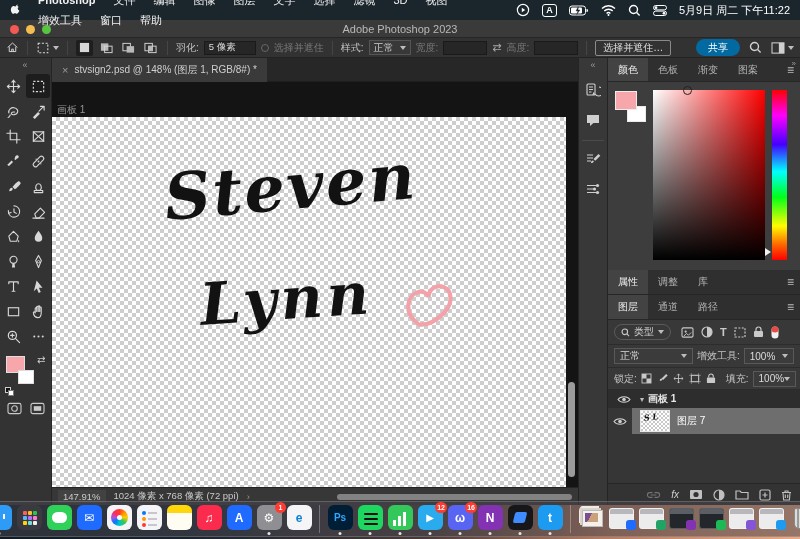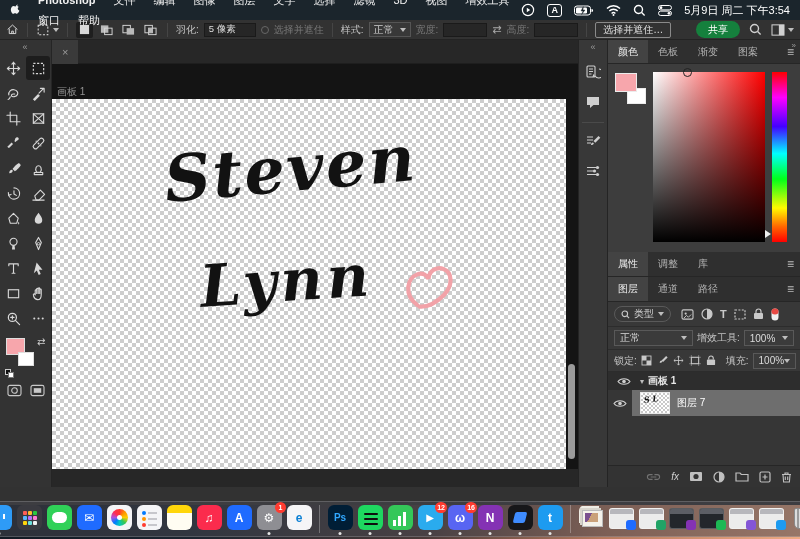--- a/index.html
+++ b/index.html
@@ -37,21 +37,21 @@
   .ob-input { background:#262626; border:1px solid #1a1a1a; color:#ddd; width:52px; height:14px;
               font-size:9.5px; padding:0 4px; display:flex; align-items:center; }
   .ob-input.small { width:44px; }
   .dim { color:#787878; }
   .ob-drop { background:#383838; border:1px solid #555; height:15px; display:flex; align-items:center;
              padding:0 4px; gap:6px; }
   .caret { width:0; height:0; border-left:3px solid transparent; border-right:3px solid transparent;
            border-top:4px solid #bdbdbd; }
   .btn-outline { border:1px solid #8a8a8a; border-radius:2px; height:16px; padding:0 7px;
                  display:flex; align-items:center; color:#e0e0e0; }
-  .btn-share { background:#15803d; color:#fff; border-radius:9px; height:17px; padding:0 12px;
+  .btn-share { background:#0369a1; color:#fff; border-radius:9px; height:17px; padding:0 12px;
                display:flex; align-items:center; font-size:10px; margin-left:auto; }
   .circle-cb { width:8px; height:8px; border:1px solid #676767; border-radius:50%; }
 
   #main { position:relative; display:flex; height:447px; }
 
   
   #toolbar { width:52px; background:#333333; border-right:1px solid #252525; position:relative; padding-top:2px; }
   #tb-collapse { text-align:center; color:#9a9a9a; font-size:9px; letter-spacing:1px; height:12px; }
   #tools { display:grid; grid-template-columns:24px 24px; justify-content:center; gap:1px; margin-top:2px; }
   .tool { width:24px; height:24px; display:flex; align-items:center; justify-content:center; border-radius:3px; }
@@ -247,25 +247,33 @@
           </svg>
       </span>
       <span class="mb-ico">
         <svg width="14" height="11" viewBox="0 0 14 11">
             <rect x="0.5" y="0.5" width="13" height="4.4" rx="2.2" fill="none" stroke="#fff" stroke-width="1"></rect>
             <circle cx="3" cy="2.7" r="1.4" fill="#fff"></circle>
             <rect x="0.5" y="6.1" width="13" height="4.4" rx="2.2" fill="none" stroke="#fff" stroke-width="1"></rect>
             <circle cx="11" cy="8.3" r="1.4" fill="#fff"></circle>
           </svg>
       </span>
-      <span class="mb-time">5月9日 周二 下午3:54</span>
+      <span class="mb-time">5月9日 周二 下午11:22</span>
     </div>
   </div>
 
   <div id="ps-window">
+    <div id="titlebar">
+      <div class="lights">
+        <span class="light l-red"></span>
+        <span class="light l-yel"></span>
+        <span class="light l-grn"></span>
+      </div>
+      <span class="title">Adobe Photoshop 2023</span>
+    </div>
 
     <div id="optionsbar">
       <span class="ob-ico">
         <svg width="13" height="13" viewBox="0 0 16 16">
             <path d="M2 8l6-5.5L14 8M4 7v6h8V7M7 13v-3h2v3" fill="none" stroke="#d8d8d8" stroke-width="1.2"></path>
           </svg>
       </span>
       <span class="ob-div"></span>
       <span class="ob-ico">
         <svg width="14" height="14" viewBox="0 0 16 16">
@@ -487,32 +495,39 @@
                 <rect x="4" y="4.5" width="8" height="5" fill="#c9c9c9"></rect>
               </svg>
           </span>
         </div>
       </div>
 
       <div id="docwell">
         <div id="tabbar">
           <div class="doc-tab">
             <span class="tab-close">×</span>
+            <span>stvsign2.psd @ 148% (图层 1, RGB/8#) *</span>
           </div>
         </div>
         <div id="canvas">
           <span id="artboard-label">画板 1</span>
           <div id="artboard">
             <div class="sig sig1">Steven</div>
             <div class="sig sig2">Lynn</div>
             <svg id="heart" width="58" height="62" viewBox="0 0 58 62">
               <path d="M14 52 C2 40 8 24 18 22 C24 20 28 24 29 28 C30 21 38 16 45 20 C54 25 52 38 42 46 C34 52 24 56 16 54" fill="none" stroke="#f2a2a8" stroke-width="4.2" stroke-linecap="round" transform="rotate(-8 29 31)"></path>
             </svg>
           </div>
           <div id="v-scroll"></div>
+        </div>
+        <div id="statusbar">
+          <span id="zoom-box">147.91%</span>
+          <span>1024 像素 x 768 像素 (72 ppi)</span>
+          <span style="color:#9a9a9a">›</span>
+          <span id="h-scroll"></span>
         </div>
       </div>
 
       <div id="panelstrip">
         <div class="chev">«</div>
         <span class="strip-ico">
           <svg width="16" height="16" viewBox="0 0 16 16">
               <rect x="2" y="2" width="8" height="11" rx="1" fill="none" stroke="#cfcfcf" stroke-width="1.1"></rect>
               <path d="M4 5h4M4 7.5h4M4 10h2.5" stroke="#cfcfcf" stroke-width="1"></path>
               <path d="M14 5a4.5 4.5 0 1 1-4 7" fill="none" stroke="#cfcfcf" stroke-width="1.1"></path>

